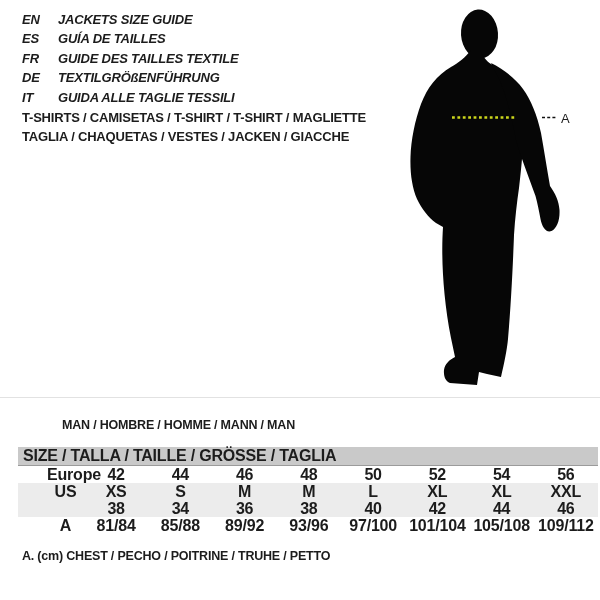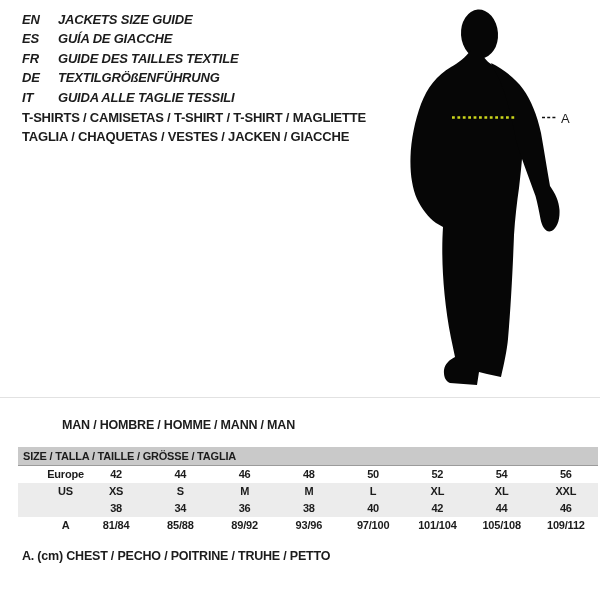--- a/index.html
+++ b/index.html
@@ -13,40 +13,40 @@
   .lang-code{width:36px;flex:0 0 36px;}
   
   .cats{position:absolute;left:22px;top:108px;font-size:13px;font-weight:700;line-height:19.2px;letter-spacing:-0.2px;}
   
   .figure-wrap{position:absolute;left:408px;top:5px;width:166px;height:390px;}
   
   .divider{position:absolute;left:0;top:397px;width:600px;height:1px;background:#e2e2e2;}
   
   .section-title{position:absolute;left:22px;top:418px;font-size:12.5px;font-weight:700;letter-spacing:-0.2px;padding-left:40px;}
   
-  .size-table{position:absolute;left:18px;top:447px;width:580px;font-size:11px;font-weight:700;letter-spacing:-0.2px;}
+  .size-table{position:absolute;left:18px;top:447px;width:580px;font-size:16px;font-weight:700;letter-spacing:-0.2px;}
   .tbl-header{background:#c9c9c9;height:18px;line-height:18px;padding-left:5px;border-bottom:1px solid #9b9b9b;}
   .tbl-row{display:grid;grid-template-columns:66px repeat(8,1fr);height:17px;line-height:17px;}
   .tbl-row.shade{background:#ececec;}
   .row-label{padding-left:5px;text-align:center;margin-left:24px;}
   .cell{text-align:center;}
   
   .footnote{position:absolute;left:22px;top:549px;font-size:12.5px;font-weight:700;letter-spacing:-0.2px;}
 </style>
 </head>
 <body>
 
 <div class="lang-block">
   <div class="lang-row">
     <span class="lang-code">EN</span>
     <span>JACKETS SIZE GUIDE</span>
   </div>
   <div class="lang-row">
     <span class="lang-code">ES</span>
-    <span>GUÍA DE GIACCHE</span>
+    <span>GUÍA DE TAILLES</span>
   </div>
   <div class="lang-row">
     <span class="lang-code">FR</span>
     <span>GUIDE DES TAILLES TEXTILE</span>
   </div>
   <div class="lang-row">
     <span class="lang-code">DE</span>
     <span>TEXTILGRÖßENFÜHRUNG</span>
   </div>
   <div class="lang-row">

